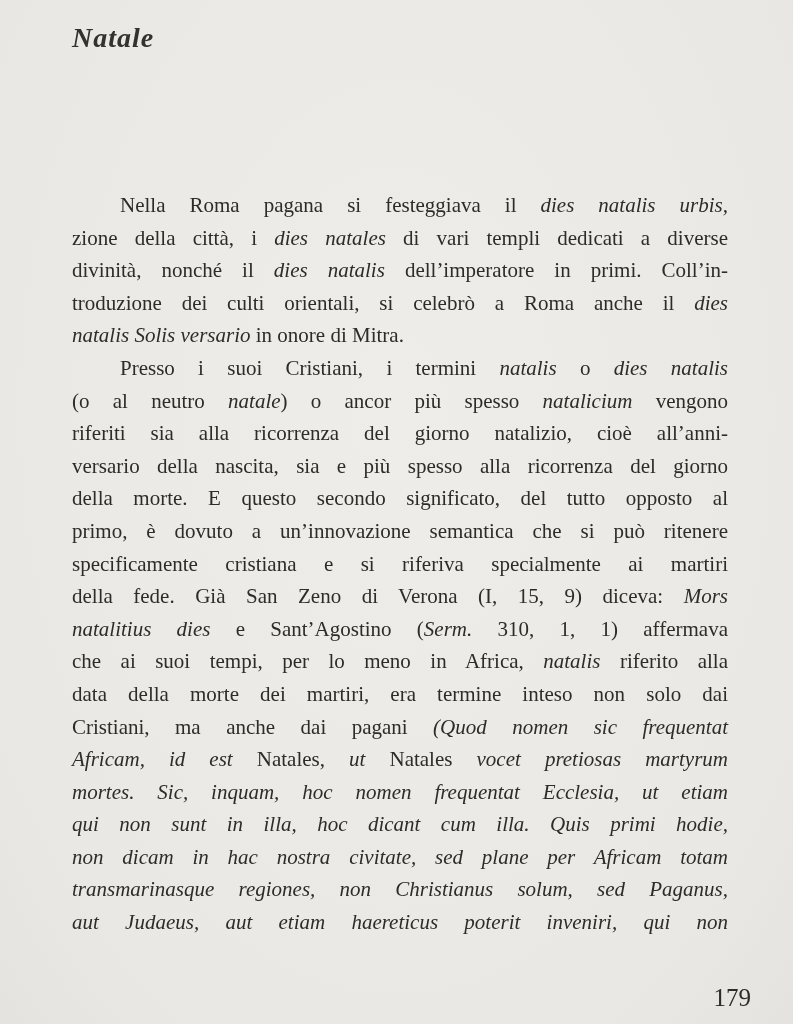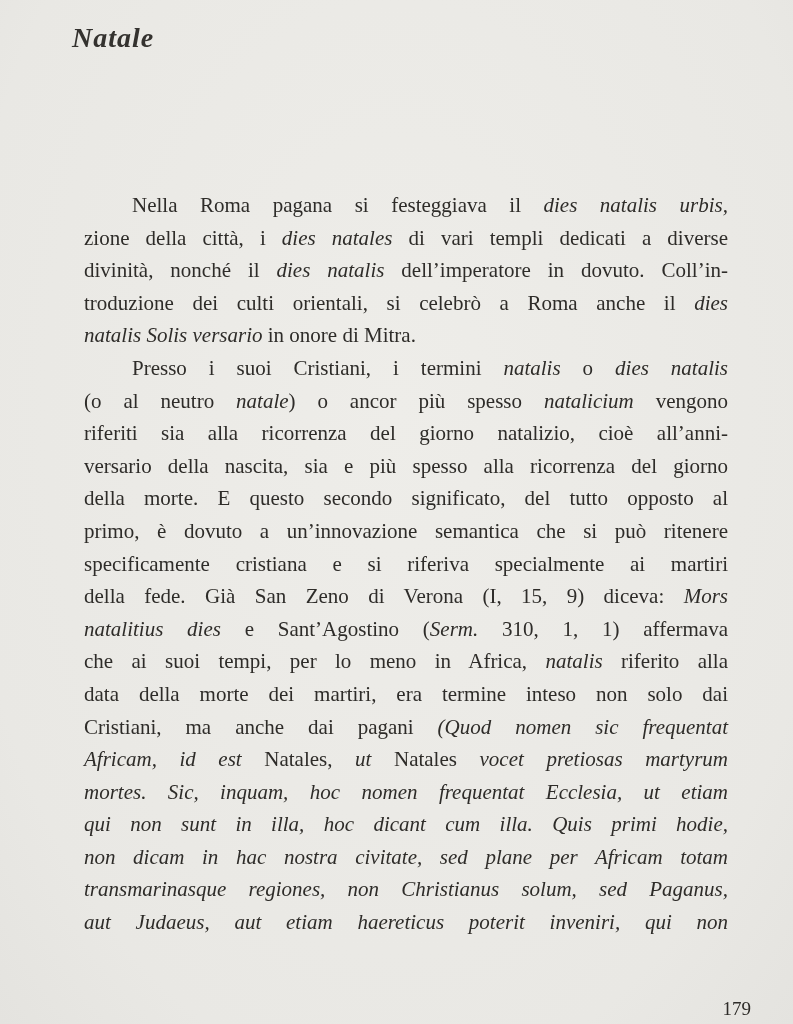--- a/index.html
+++ b/index.html
@@ -32,48 +32,47 @@
     left: 72px;
     top: 189px;
     width: 656px;
     font-size: 21px;
     line-height: 32.6px;
   }
   .line {
     text-align: justify;
     text-align-last: justify;
     white-space: normal;
-    margin-left: 12px;
   }
   .line.para-end {
     text-align-last: left;
   }
   .line.indent {
     text-indent: 48px;
   }
   .seg { font-style: normal; }
   .seg.it { font-style: italic; }
   .page-number {
     position: absolute;
     right: 42px;
-    bottom: 4px;
-    font-size: 19px;
+    bottom: 12px;
+    font-size: 25px;
     color: #2e2c29;
   }
 </style>
 </head>
 <body>
 
 <div class="scan-page">
   <div class="running-head">Natale</div>
 
   <div class="text-block">
       <div class="line indent"><span class="seg">Nella Roma pagana si festeggiava il </span><span class="seg it">dies natalis urbis,</span></div>
       <div class="line"><span class="seg">zione della città, i </span><span class="seg it">dies natales</span><span class="seg"> di vari templi dedicati a diverse</span></div>
-      <div class="line"><span class="seg">divinità, nonché il </span><span class="seg it">dies natalis</span><span class="seg"> dell’imperatore in dovuto. Coll’in-</span></div>
+      <div class="line"><span class="seg">divinità, nonché il </span><span class="seg it">dies natalis</span><span class="seg"> dell’imperatore in primi. Coll’in-</span></div>
       <div class="line"><span class="seg">troduzione dei culti orientali, si celebrò a Roma anche il </span><span class="seg it">dies</span></div>
       <div class="line para-end"><span class="seg it">natalis Solis versario</span><span class="seg"> in onore di Mitra.</span></div>
       <div class="line indent"><span class="seg">Presso i suoi Cristiani, i termini </span><span class="seg it">natalis</span><span class="seg"> o </span><span class="seg it">dies natalis</span></div>
       <div class="line"><span class="seg">(o al neutro </span><span class="seg it">natale</span><span class="seg">) o ancor più spesso </span><span class="seg it">natalicium</span><span class="seg"> vengono</span></div>
       <div class="line"><span class="seg">riferiti sia alla ricorrenza del giorno natalizio, cioè all’anni-</span></div>
       <div class="line"><span class="seg">versario della nascita, sia e più spesso alla ricorrenza del giorno</span></div>
       <div class="line"><span class="seg">della morte. E questo secondo significato, del tutto opposto al</span></div>
       <div class="line"><span class="seg">primo, è dovuto a un’innovazione semantica che si può ritenere</span></div>
       <div class="line"><span class="seg">specificamente cristiana e si riferiva specialmente ai martiri</span></div>
       <div class="line"><span class="seg">della fede. Già San Zeno di Verona (I, 15, 9) diceva: </span><span class="seg it">Mors</span></div>

